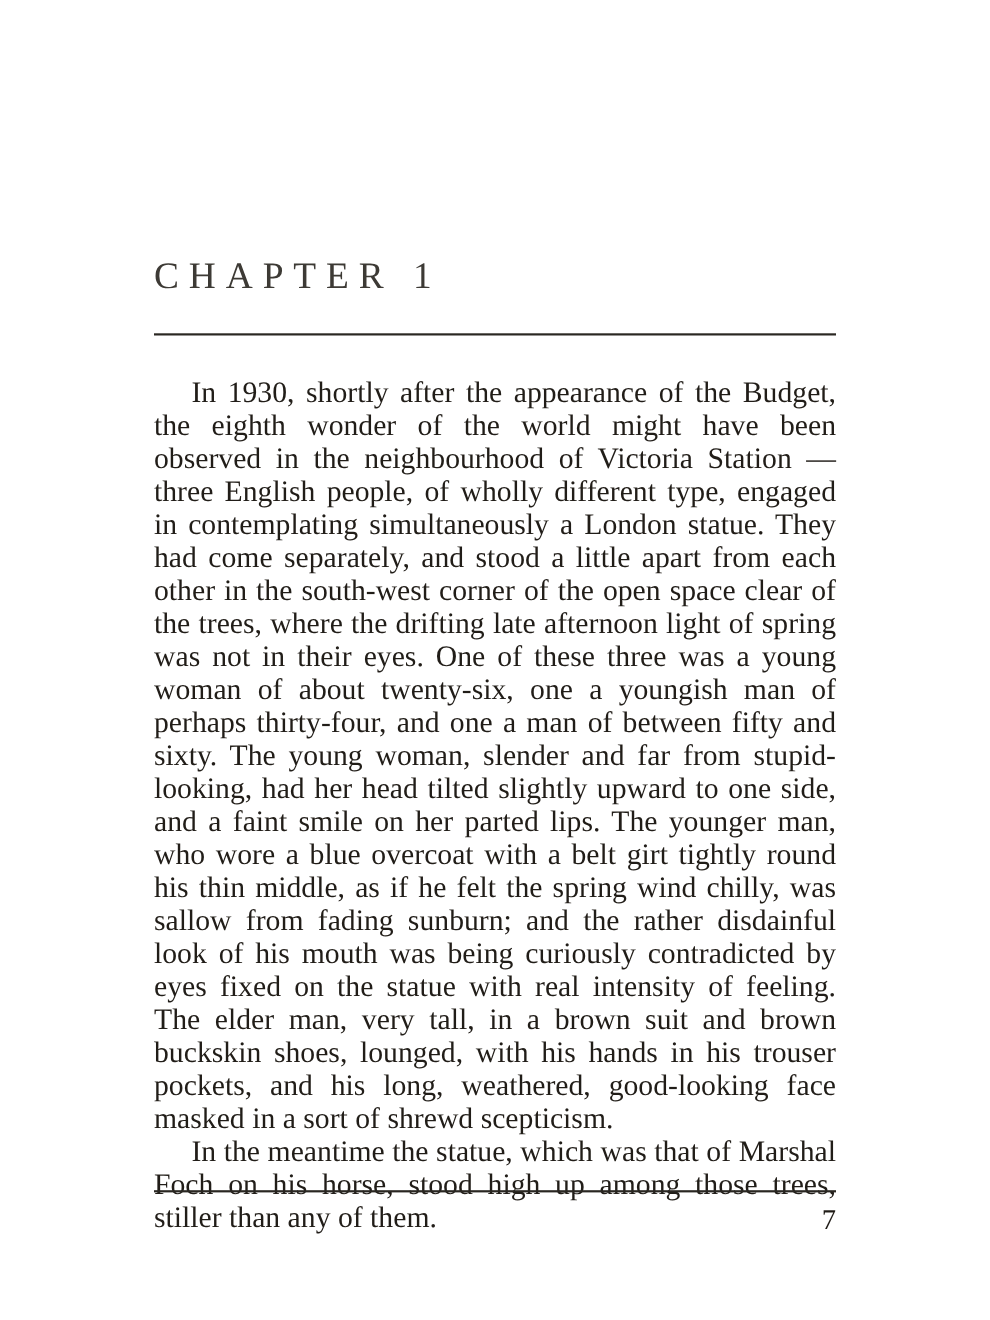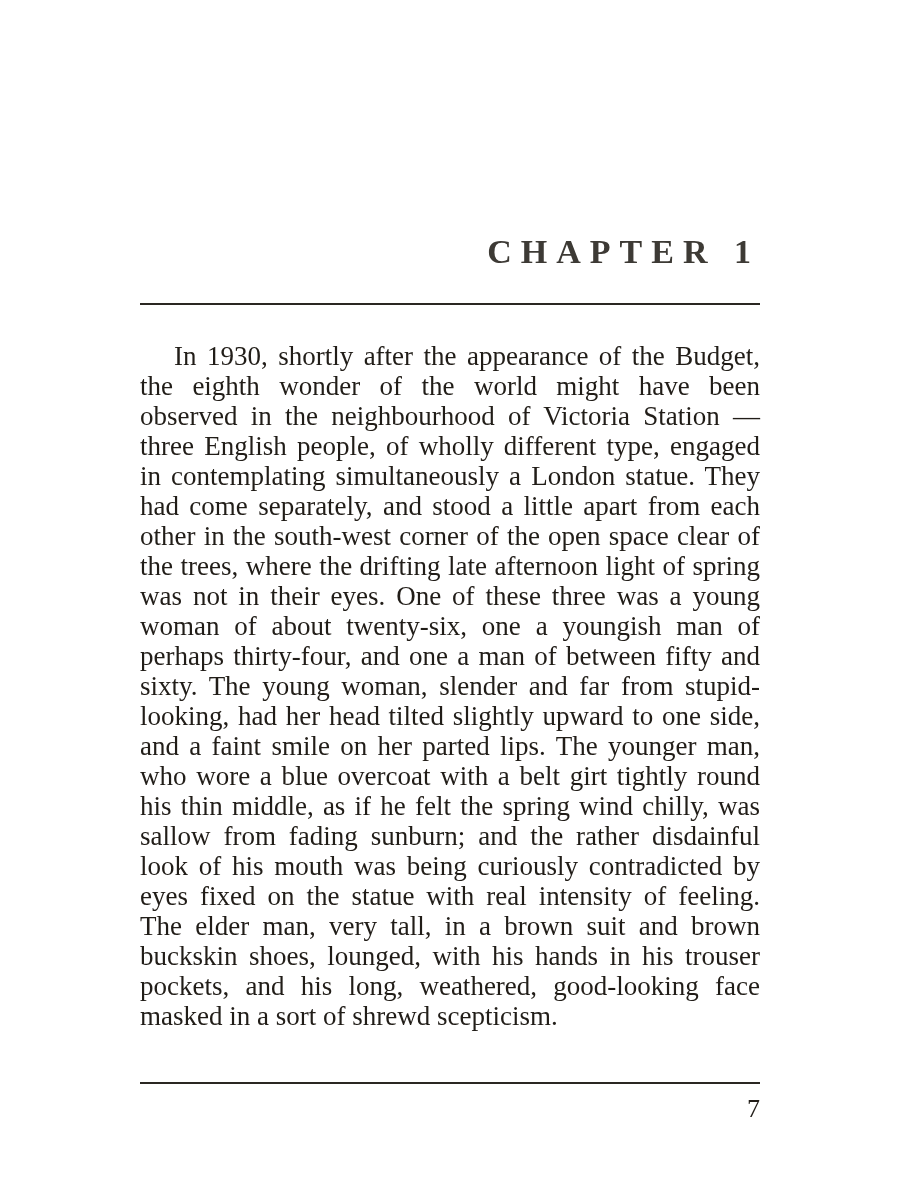--- a/index.html
+++ b/index.html
@@ -22,23 +22,23 @@
 
   .content {
     position: absolute;
     left: 140px;
     top: 0;
     width: 620px;
   }
 
   .chapter-title {
     margin-top: 233px;
-    text-align: right;
+    text-align: left;
     font-size: 34px;
-    font-weight: 700;
+    font-weight: 400;
     letter-spacing: 9px;
     color: #3d3a35;
     font-variant: small-caps;
     text-transform: uppercase;
   }
 
   .rule {
     border: none;
     border-top: 2px solid #2a2722;
     width: 100%;
@@ -82,20 +82,21 @@
 <div class="page">
 
   <div class="content">
 
     <h1 class="chapter-title">CHAPTER 1</h1>
 
     <hr class="rule rule-top">
 
     <div class="body-text">
       <p>In 1930, shortly after the appearance of the Budget, the eighth wonder of the world might have been observed in the neighbourhood of Victoria Station — three English people, of wholly different type, engaged in contemplating simultaneously a London statue. They had come separately, and stood a little apart from each other in the south-west corner of the open space clear of the trees, where the drifting late afternoon light of spring was not in their eyes. One of these three was a young woman of about twenty-six, one a youngish man of perhaps thirty-four, and one a man of between fifty and sixty. The young woman, slender and far from stupid-looking, had her head tilted slightly upward to one side, and a faint smile on her parted lips. The younger man, who wore a blue overcoat with a belt girt tightly round his thin middle, as if he felt the spring wind chilly, was sallow from fading sunburn; and the rather disdainful look of his mouth was being curiously contradicted by eyes fixed on the statue with real intensity of feeling. The elder man, very tall, in a brown suit and brown buckskin shoes, lounged, with his hands in his trouser pockets, and his long, weathered, good-looking face masked in a sort of shrewd scepticism.</p>
+      <p>In the meantime the statue, which was that of Marshal Foch on his horse, stood high up among those trees, stiller than any of them.</p>
     </div>
 
   </div>
 
   <hr class="rule rule-bottom">
 
   <div class="page-number">7</div>
 
 </div>
 

